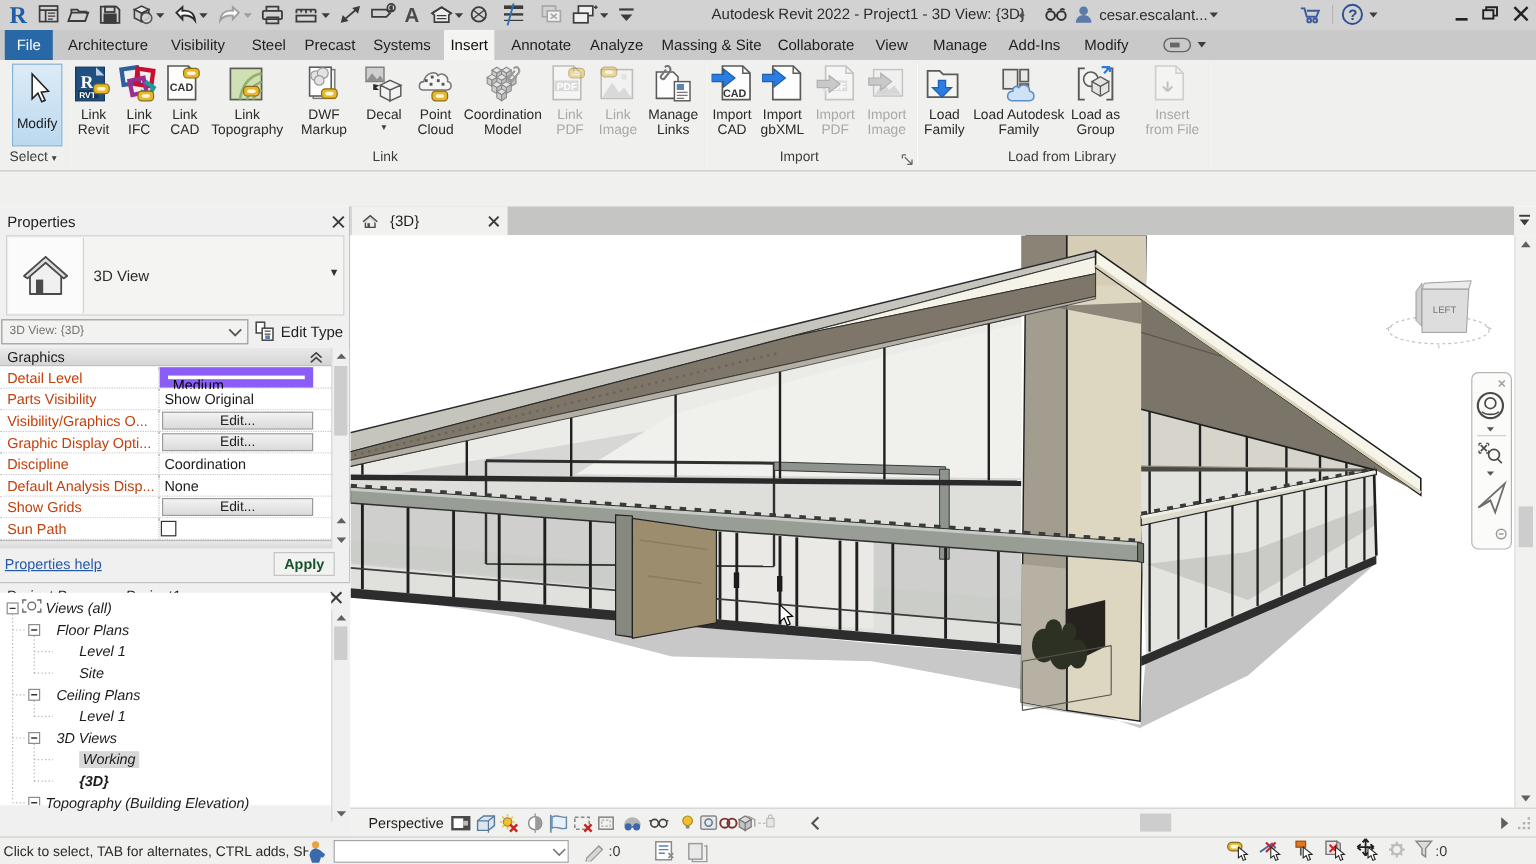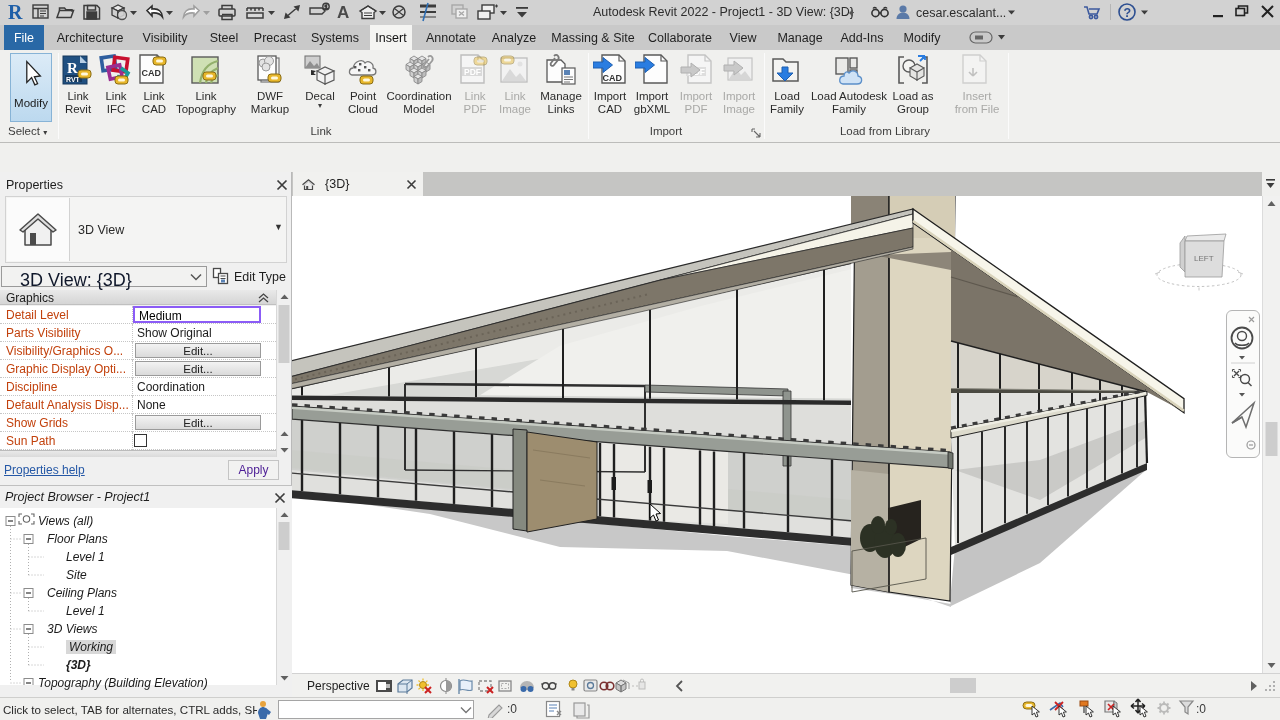--- a/index.html
+++ b/index.html
@@ -449,21 +449,21 @@
               <polygon points="13,31 31,16 49,31 44,35 44,47 18,47 18,35" fill="#f4f4f4" stroke="none"></polygon>
               <polygon points="18,30 31,19 44,30 44,47 18,47" fill="#f0f0f0"></polygon>
               <polygon points="13,32 31,16 49,32 46,34 31,21 16,34" fill="#dedede"></polygon>
               <rect x="23" y="35" width="6" height="12" fill="#4a4a4a" stroke="none"></rect>
             </g>
           </svg></div>
 <div class="abs" style="left:72px;top:26px;font-size:12.5px;color:#2a2a2a;">3D View</div>
 <div class="abs" style="left:268px;top:25px;font-size:9px;color:#333;">▼</div>
 </div>
 <div class="abs" style="left:1px;top:94px;width:206px;height:21px;background:#f2f2f1;border:1px solid #9a9a9a;">
-        <div class="abs" style="left:18px;top:3px;font-size:18px;color:#0f172a;">3D View: {3D}</div>
+        <div class="abs" style="left:6px;top:3px;font-size:10px;color:#737373;">3D View: {3D}</div>
         <svg class="abs" style="left:188px;top:6px" width="12" height="9">
           <path d="M1 1.5 l5 5 5-5" stroke="#555" stroke-width="1.5" fill="none"></path>
         </svg>
       </div>
 <svg class="abs" style="left:212px;top:95px" width="19" height="19" viewBox="0 0 19 19">
         <g fill="none" stroke="#4a4a4a" stroke-width="1.3">
           <rect x="1.5" y="1.5" width="7" height="9" fill="#fff"></rect>
           <rect x="6.5" y="6.5" width="9" height="10" fill="#fff"></rect>
           <path d="M8.5 9 h5 M8.5 11.5 h5" stroke-width="1"></path>
           <rect x="9" y="12.5" width="4" height="3" fill="#5b83b5" stroke="none"></rect>
@@ -472,21 +472,21 @@
 <div class="abs" style="left:234px;top:98px;font-size:12.5px;color:#1e1e1e;">Edit Type</div>
 <div class="abs" style="left:0;top:118px;width:276px;height:15px;background:linear-gradient(#e9e9e9,#d5d5d5);border-bottom:1px solid #c0c0c0;">
         <div class="abs" style="left:6px;top:1px;font-size:12px;color:#1b1b1b;">Graphics</div>
         <svg class="abs" style="left:258px;top:3px" width="12" height="10">
           <path d="M1 5 l4.5-4 4.5 4 M1 9 l4.5-4 4.5 4" stroke="#444" stroke-width="1.3" fill="none"></path>
         </svg>
       </div>
 <div class="abs" style="left:0;top:134px;width:276px;height:146px;background:#fff;"></div>
 <div class="abs row" style="left:0;top:134px;width:276px;height:18px;border-bottom:1px dotted #c6c6c6;background:#fff;">
 <div class="lab">Detail Level</div>
-<div class="abs" style="left:133px;top:0px;width:128px;height:17px;background:#fff;border:2px solid #8b5cf6;">
+<div class="abs" style="left:133px;top:0px;width:128px;height:17px;background:#fff;border:7px solid #8b5cf6;">
           <div style="margin:1px 0 0 4px;font-size:12px;">Medium</div>
         </div>
 <div class="abs" style="left:132px;top:0;width:1px;height:18px;border-left:1px dotted #c6c6c6;"></div>
 </div>
 <div class="abs row" style="left:0;top:152px;width:276px;height:18px;border-bottom:1px dotted #c6c6c6;background:#fff;">
 <div class="lab">Parts Visibility</div>
 <div class="val" style="left:137px;">Show Original</div>
 <div class="abs" style="left:132px;top:0;width:1px;height:18px;border-left:1px dotted #c6c6c6;"></div>
 </div>
 <div class="abs row" style="left:0;top:170px;width:276px;height:18px;border-bottom:1px dotted #c6c6c6;background:#fff;">
@@ -520,27 +520,27 @@
 <div class="abs" style="left:132px;top:0;width:1px;height:18px;border-left:1px dotted #c6c6c6;"></div>
 </div>
 <div class="abs" style="left:0;top:278px;width:276px;height:7px;background:linear-gradient(#e9e9e9,#dadada);border-top:1px solid #bbb;"></div>
 <div class="abs" style="left:276px;top:118px;width:15px;height:167px;background:#f0f0f0;border-left:1px solid #d8d8d8;"><svg width="15" height="167">
           <path d="M3.5 9 l4-4.5 4 4.5z" fill="#606060"></path>
           <rect x="1.5" y="15" width="11" height="58" fill="#cdcdcd"></rect>
           <path d="M3.5 158 l4 4.5 4-4.5z" fill="#606060"></path>
           <path d="M3.5 146 l4-4.5 4 4.5z" fill="#606060"></path>
         </svg></div>
 <div class="abs" style="left:4px;top:291px;font-size:12px;color:#2558a6;text-decoration:underline;">Properties help</div>
-<div class="abs" style="left:228px;top:288px;width:51px;height:20px;background:#f2f2f1;border:1px solid #c4c4c4;text-align:center;font-size:12px;color:#4c1d95;line-height:19px;">Apply</div>
+<div class="abs" style="left:228px;top:288px;width:51px;height:20px;background:#f2f2f1;border:1px solid #c4c4c4;text-align:center;font-size:12px;color:#14532d;line-height:19px;font-weight:bold;">Apply</div>
 <div class="abs" style="left:0;top:313px;width:292px;height:212px;background:#f0f0f0;border-top:1px solid #c0c0c0;font-style:italic;">
 <div class="abs" style="left:5px;top:4px;font-size:12.5px;color:#1e1e1e;">Project Browser - Project1</div>
 <svg class="abs" style="left:274px;top:6px" width="12" height="12">
           <path d="M1.5 1.5 l9 9 m0-9 l-9 9" stroke="#3c3c3c" stroke-width="1.7"></path>
         </svg>
-<div class="abs" style="left:0;top:22px;width:276px;height:177px;background:#fff;padding-left:28px;">
+<div class="abs" style="left:0;top:8px;width:276px;height:177px;background:#fff;padding-left:28px;">
 <svg class="abs" style="left:0;top:0" width="276" height="177" viewBox="0 0 276 177">
             <g stroke="#b0b0b0" stroke-dasharray="1,2" fill="none">
               <path d="M10.5 18 V173"></path>
               <path d="M10.5 31 H22"></path>
               <path d="M28.5 36 V67"></path>
               <path d="M28.5 49 H44"></path>
               <path d="M28.5 67 H44"></path>
               <path d="M10.5 85 H22"></path>
               <path d="M28.5 90 V103"></path>
               <path d="M28.5 103 H44"></path>

